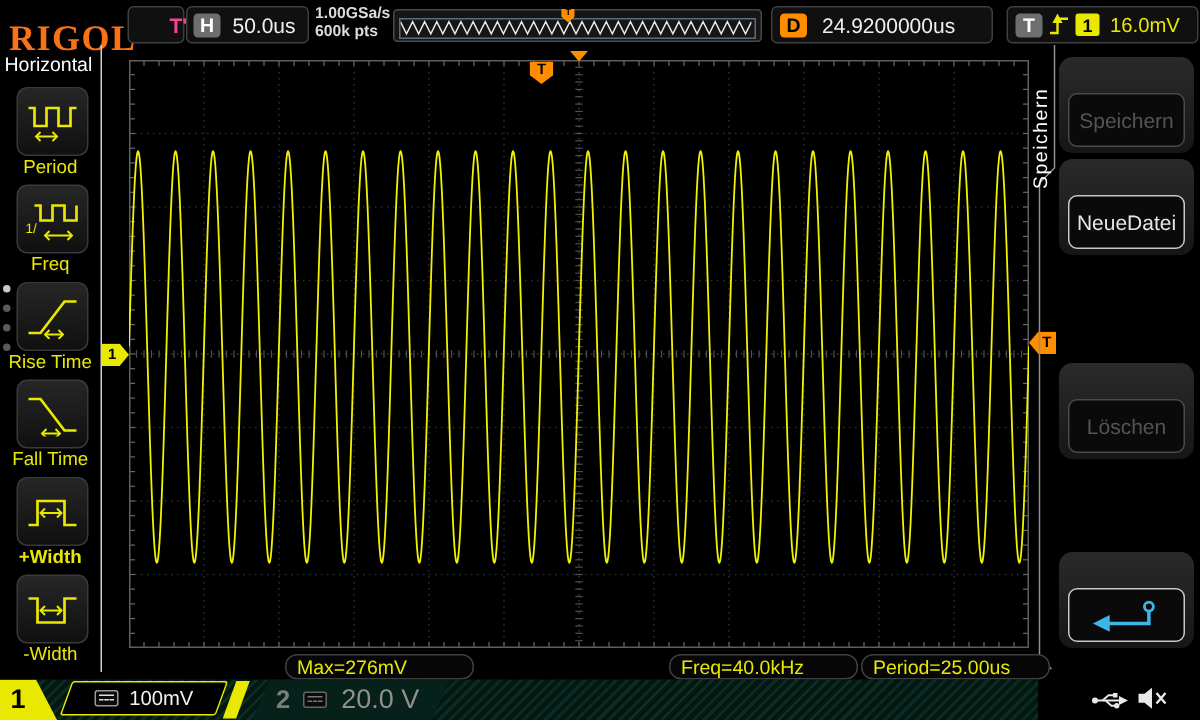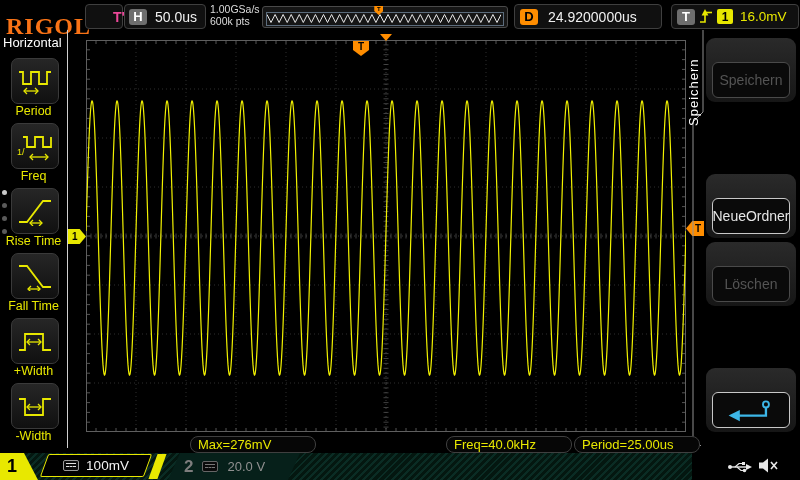--- a/index.html
+++ b/index.html
@@ -10,21 +10,21 @@
   .logo{left:6px;top:13px;font-family:"Liberation Serif","DejaVu Serif",serif;
         font-weight:bold;font-size:24px;color:#f97316;letter-spacing:1px;}
   .tbox{top:4px;height:23px;background:#101010;border:1px solid #3f3f3f;border-radius:4px;
         display:flex;align-items:center;}
   .badge{display:inline-flex;align-items:center;justify-content:center;
          width:18px;height:16px;border-radius:3px;font-weight:bold;font-size:13px;}
   .badge.gray{background:#6e6e6e;color:#fff;}
   .badge.orange{background:#ff8d00;color:#000;}
   .badge.yellow{background:#e8e800;color:#000;width:16px;height:15px;font-size:12px;border-radius:2px;}
   .tdtext{width:100%;text-align:center;color:#ec4899;font-weight:bold;font-size:14px;margin-left:27px;}
-  .acq{left:210px;top:3px;font-size:10.5px;line-height:12px;color:#dcdcdc;}
+  .acq{left:210px;top:3px;font-size:10.5px;line-height:12px;color:#dcdcdc;font-weight:bold;}
   .pv{left:262px;top:6px;width:244px;height:20px;background:#161616;border:1px solid #4a4a4a;border-radius:3px;}
   .pv-inner{position:absolute;left:3px;top:5px;width:236px;height:12px;border:1px solid #5c6c7c;}
   #preview-marker{position:absolute;top:-1px;width:9px;height:9px;background:#ff8d00;
       clip-path:polygon(0 0,100% 0,100% 55%,50% 100%,0 55%);color:#000;font-size:6px;
       font-weight:bold;text-align:center;line-height:7px;}
   .val-white{color:#f0f0f0;font-size:14px;}
   .val-yellow{color:#e8e800;font-size:13.5px;}
   
   .menu-title{left:3px;top:35px;font-size:13px;color:#fff;}
   .lbtn{left:11px;width:46px;height:44px;border:1px solid #3a3a3a;border-radius:7px;
@@ -60,21 +60,21 @@
          line-height:27px;padding-left:7px;box-sizing:border-box;}
   .ch1-box{left:44px;top:454px;width:104px;height:23px;background:#000;border:1.5px solid #e8e800;
          border-radius:2px;transform:skewX(-20deg);box-sizing:border-box;}
   .ch1-box .inside{display:flex;align-items:center;justify-content:center;gap:7px;height:100%;
          transform:skewX(20deg);color:#f2f2f2;font-size:13.5px;}
   .ch1-stripe{left:153px;top:454px;width:9px;height:25px;background:#e8e800;transform:skewX(-20deg);}
   .ch2-box{left:168px;top:453px;width:132px;height:27px;background:#06201a;
          clip-path:polygon(12px 0,132px 0,120px 27px,0 27px);display:flex;align-items:center;gap:9px;
          padding-left:16px;box-sizing:border-box;}
   .ch2-num{color:#7d7d7d;font-weight:bold;font-size:17px;}
-  .ch2-val{color:#909090;font-size:13px;}
+  .ch2-val{color:#909090;font-size:18px;}
   .dcicon{width:16px;height:11px;border:1px solid #999;border-radius:2px;background:#0a0a0a;box-sizing:border-box;}
   .dcicon .l1{margin:1.5px 2px 0;border-top:1.5px solid #e0e0e0;}
   .dcicon .l2{margin:2.5px 2px 0;border-top:1.5px dashed #e0e0e0;}
   .dcicon.dim{border-color:#666;}
   .dcicon.dim .l1{border-color:#777;}
   .dcicon.dim .l2{border-color:#777;}
   svg{display:block;}
 </style>
 </head>
 <body>
@@ -176,21 +176,21 @@
   <div class="abs lbtn" style="top:318px;">
     <svg width="36" height="30" viewBox="0 0 36 30">
       <g stroke="#e8e800" stroke-width="1.8" fill="none">
         <path d="M2,24 H8 V8 H26 V24 H34"></path>
         <path d="M10,16 H24" stroke-width="1.3"></path>
         <path d="M13,13 L10,16 L13,19" stroke-width="1.3"></path>
         <path d="M21,13 L24,16 L21,19" stroke-width="1.3"></path>
       </g>
     </svg>
   </div>
-  <div class="abs llabel" style="top:364px;">+Width</div>
+  <div class="abs llabel" style="top:364px;font-weight:bold;">+Width</div>
 
   <div class="abs lbtn" style="top:383px;">
     <svg width="36" height="30" viewBox="0 0 36 30">
       <g stroke="#e8e800" stroke-width="1.8" fill="none">
         <path d="M2,8 H8 V24 H26 V8 H34"></path>
         <path d="M10,16 H24" stroke-width="1.3"></path>
         <path d="M13,13 L10,16 L13,19" stroke-width="1.3"></path>
         <path d="M21,13 L24,16 L21,19" stroke-width="1.3"></path>
       </g>
     </svg>
@@ -628,22 +628,22 @@
   <svg class="abs" style="left:0;top:0;pointer-events:none;" width="800" height="480">
     <line x1="67.5" y1="30" x2="67.5" y2="448" stroke="#d0d0d0" stroke-width="1"></line>
     <polyline points="703,30 703,112 693,122 693,438 701,446" stroke="#909090" fill="none" stroke-width="1"></polyline>
   </svg>
 
   <div class="abs rtab">Speichern</div>
 
   <div class="abs rbtn disabled" style="top:38px;">
     <div class="inner">Speichern</div>
   </div>
-  <div class="abs rbtn" style="top:174px;">
-    <div class="inner">NeueOrdner</div>
+  <div class="abs rbtn" style="top:106px;">
+    <div class="inner">NeueDatei</div>
   </div>
   <div class="abs rbtn disabled" style="top:242px;">
     <div class="inner">Löschen</div>
   </div>
   <div class="abs rbtn" style="top:368px;">
     <div class="inner">
       <svg width="56" height="26" viewBox="0 0 60 26">
         <circle cx="46" cy="7" r="3.2" stroke="#3db7e8" stroke-width="2" fill="none"></circle>
         <path d="M46,10 V19 H16" stroke="#3db7e8" stroke-width="2.5" fill="none"></path>
         <polygon points="18,13 6,19 18,25" fill="#3db7e8"></polygon>

